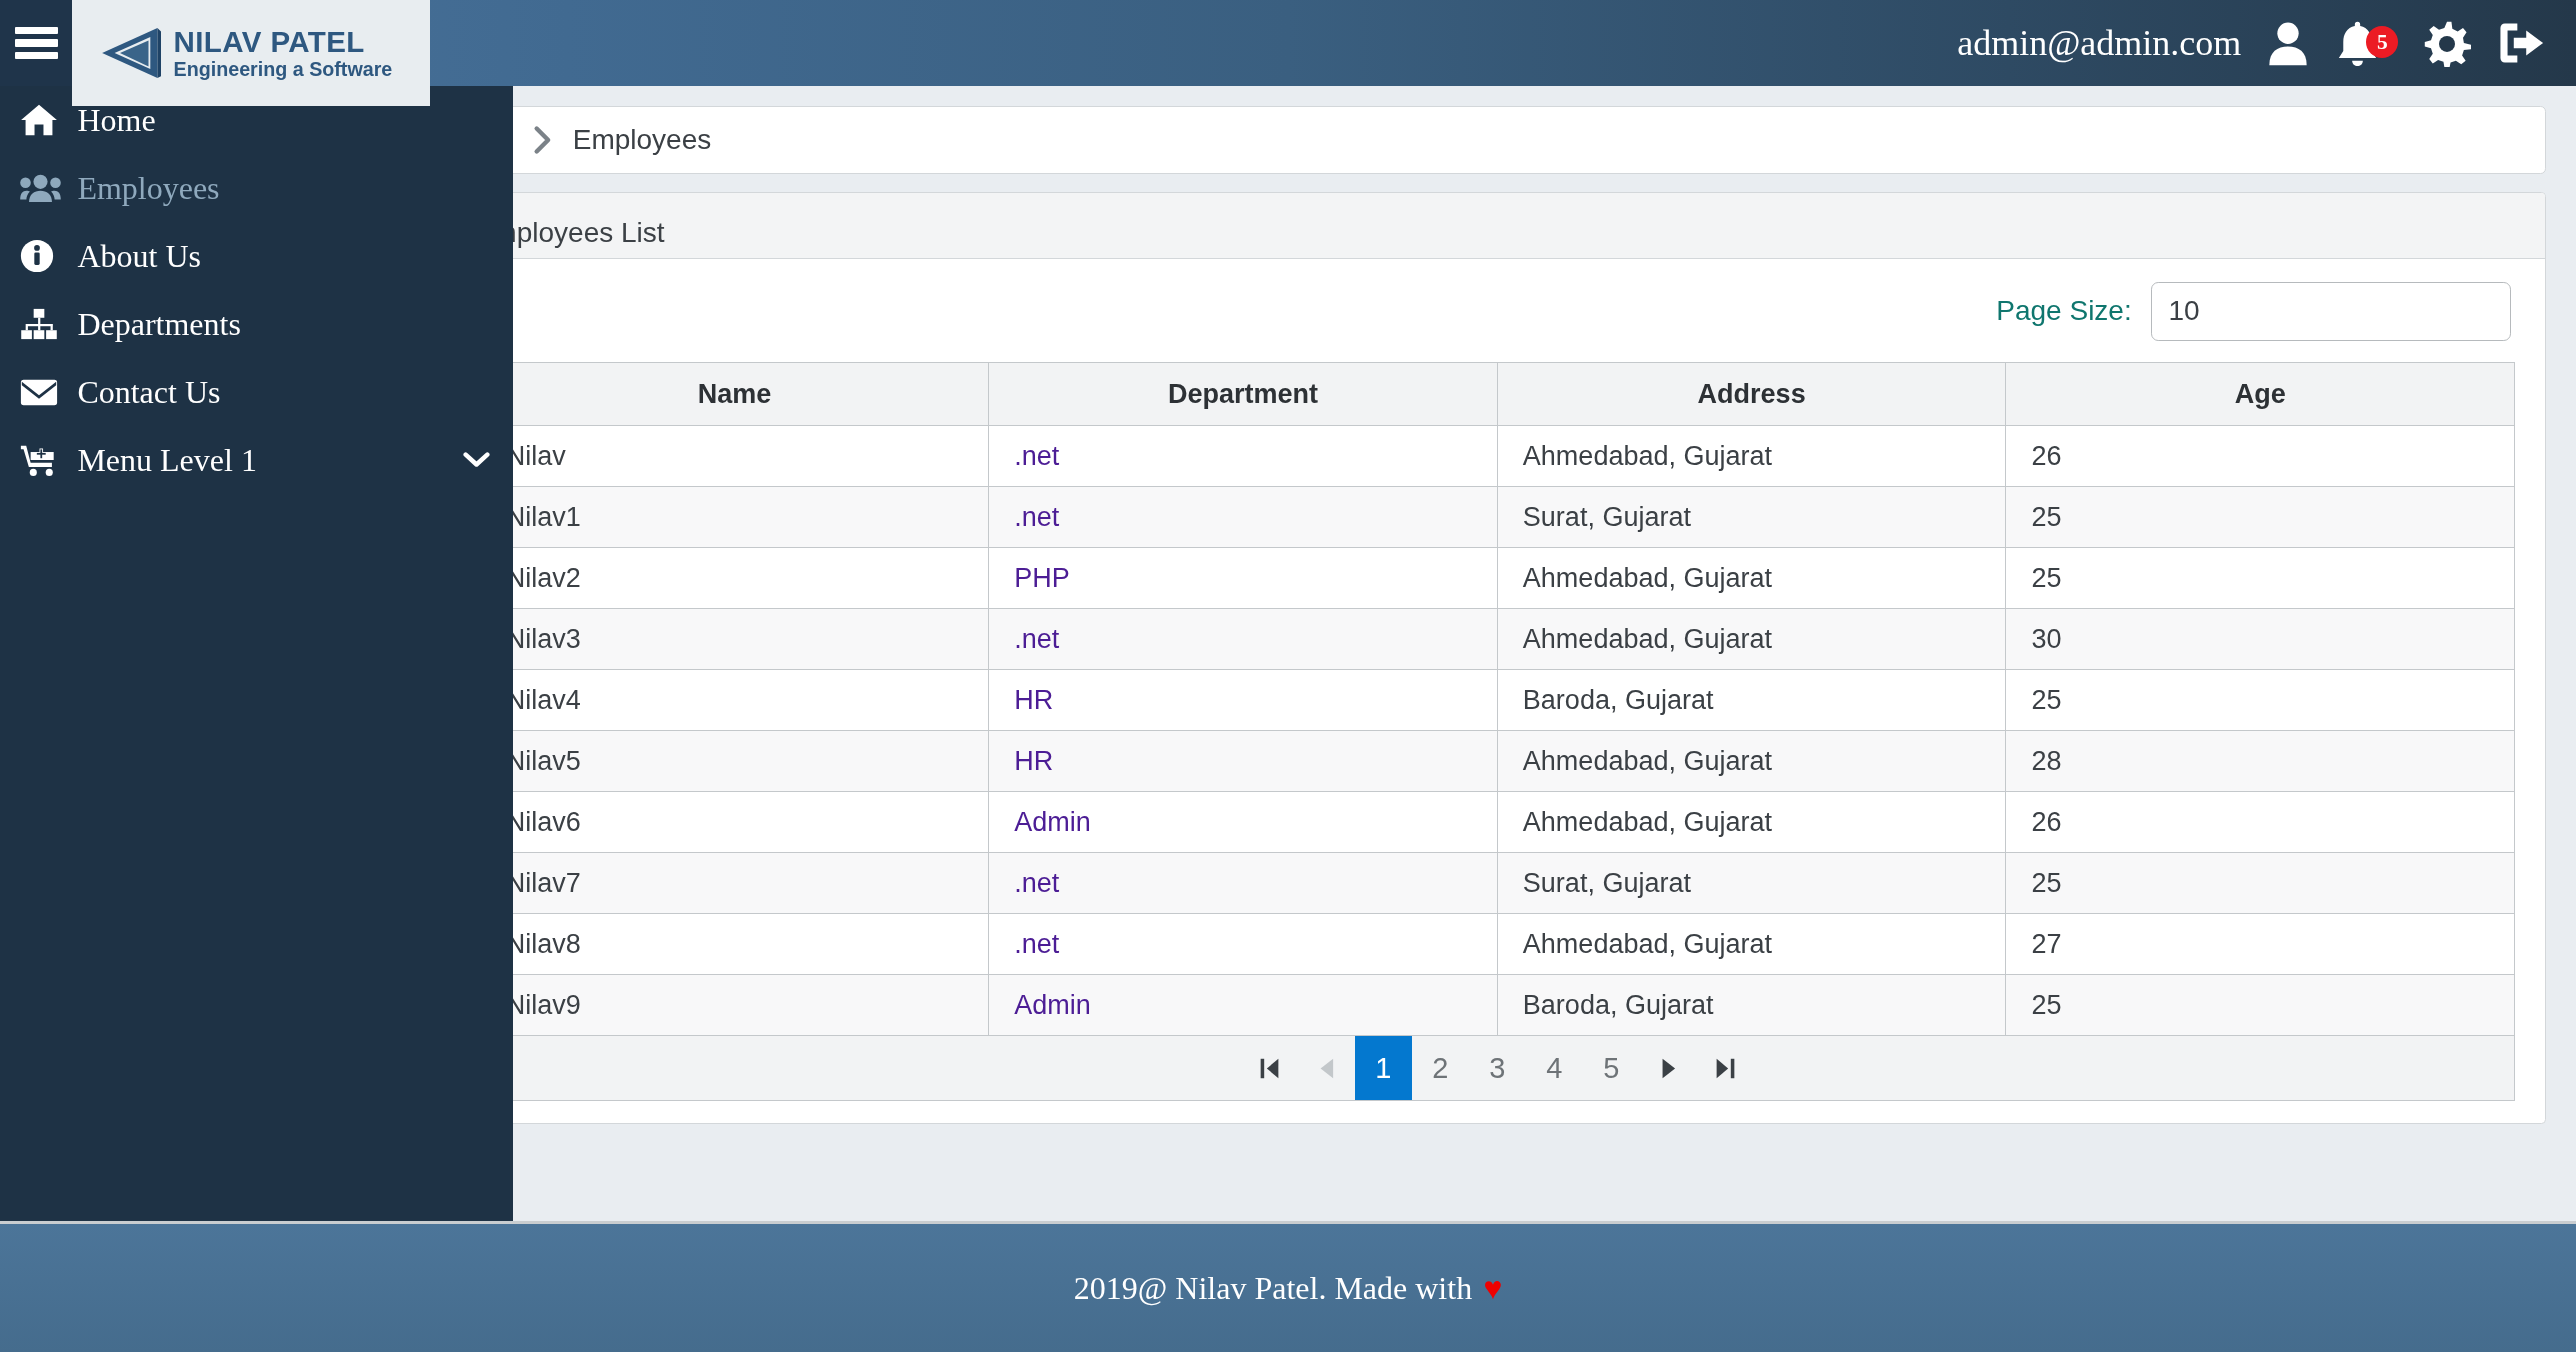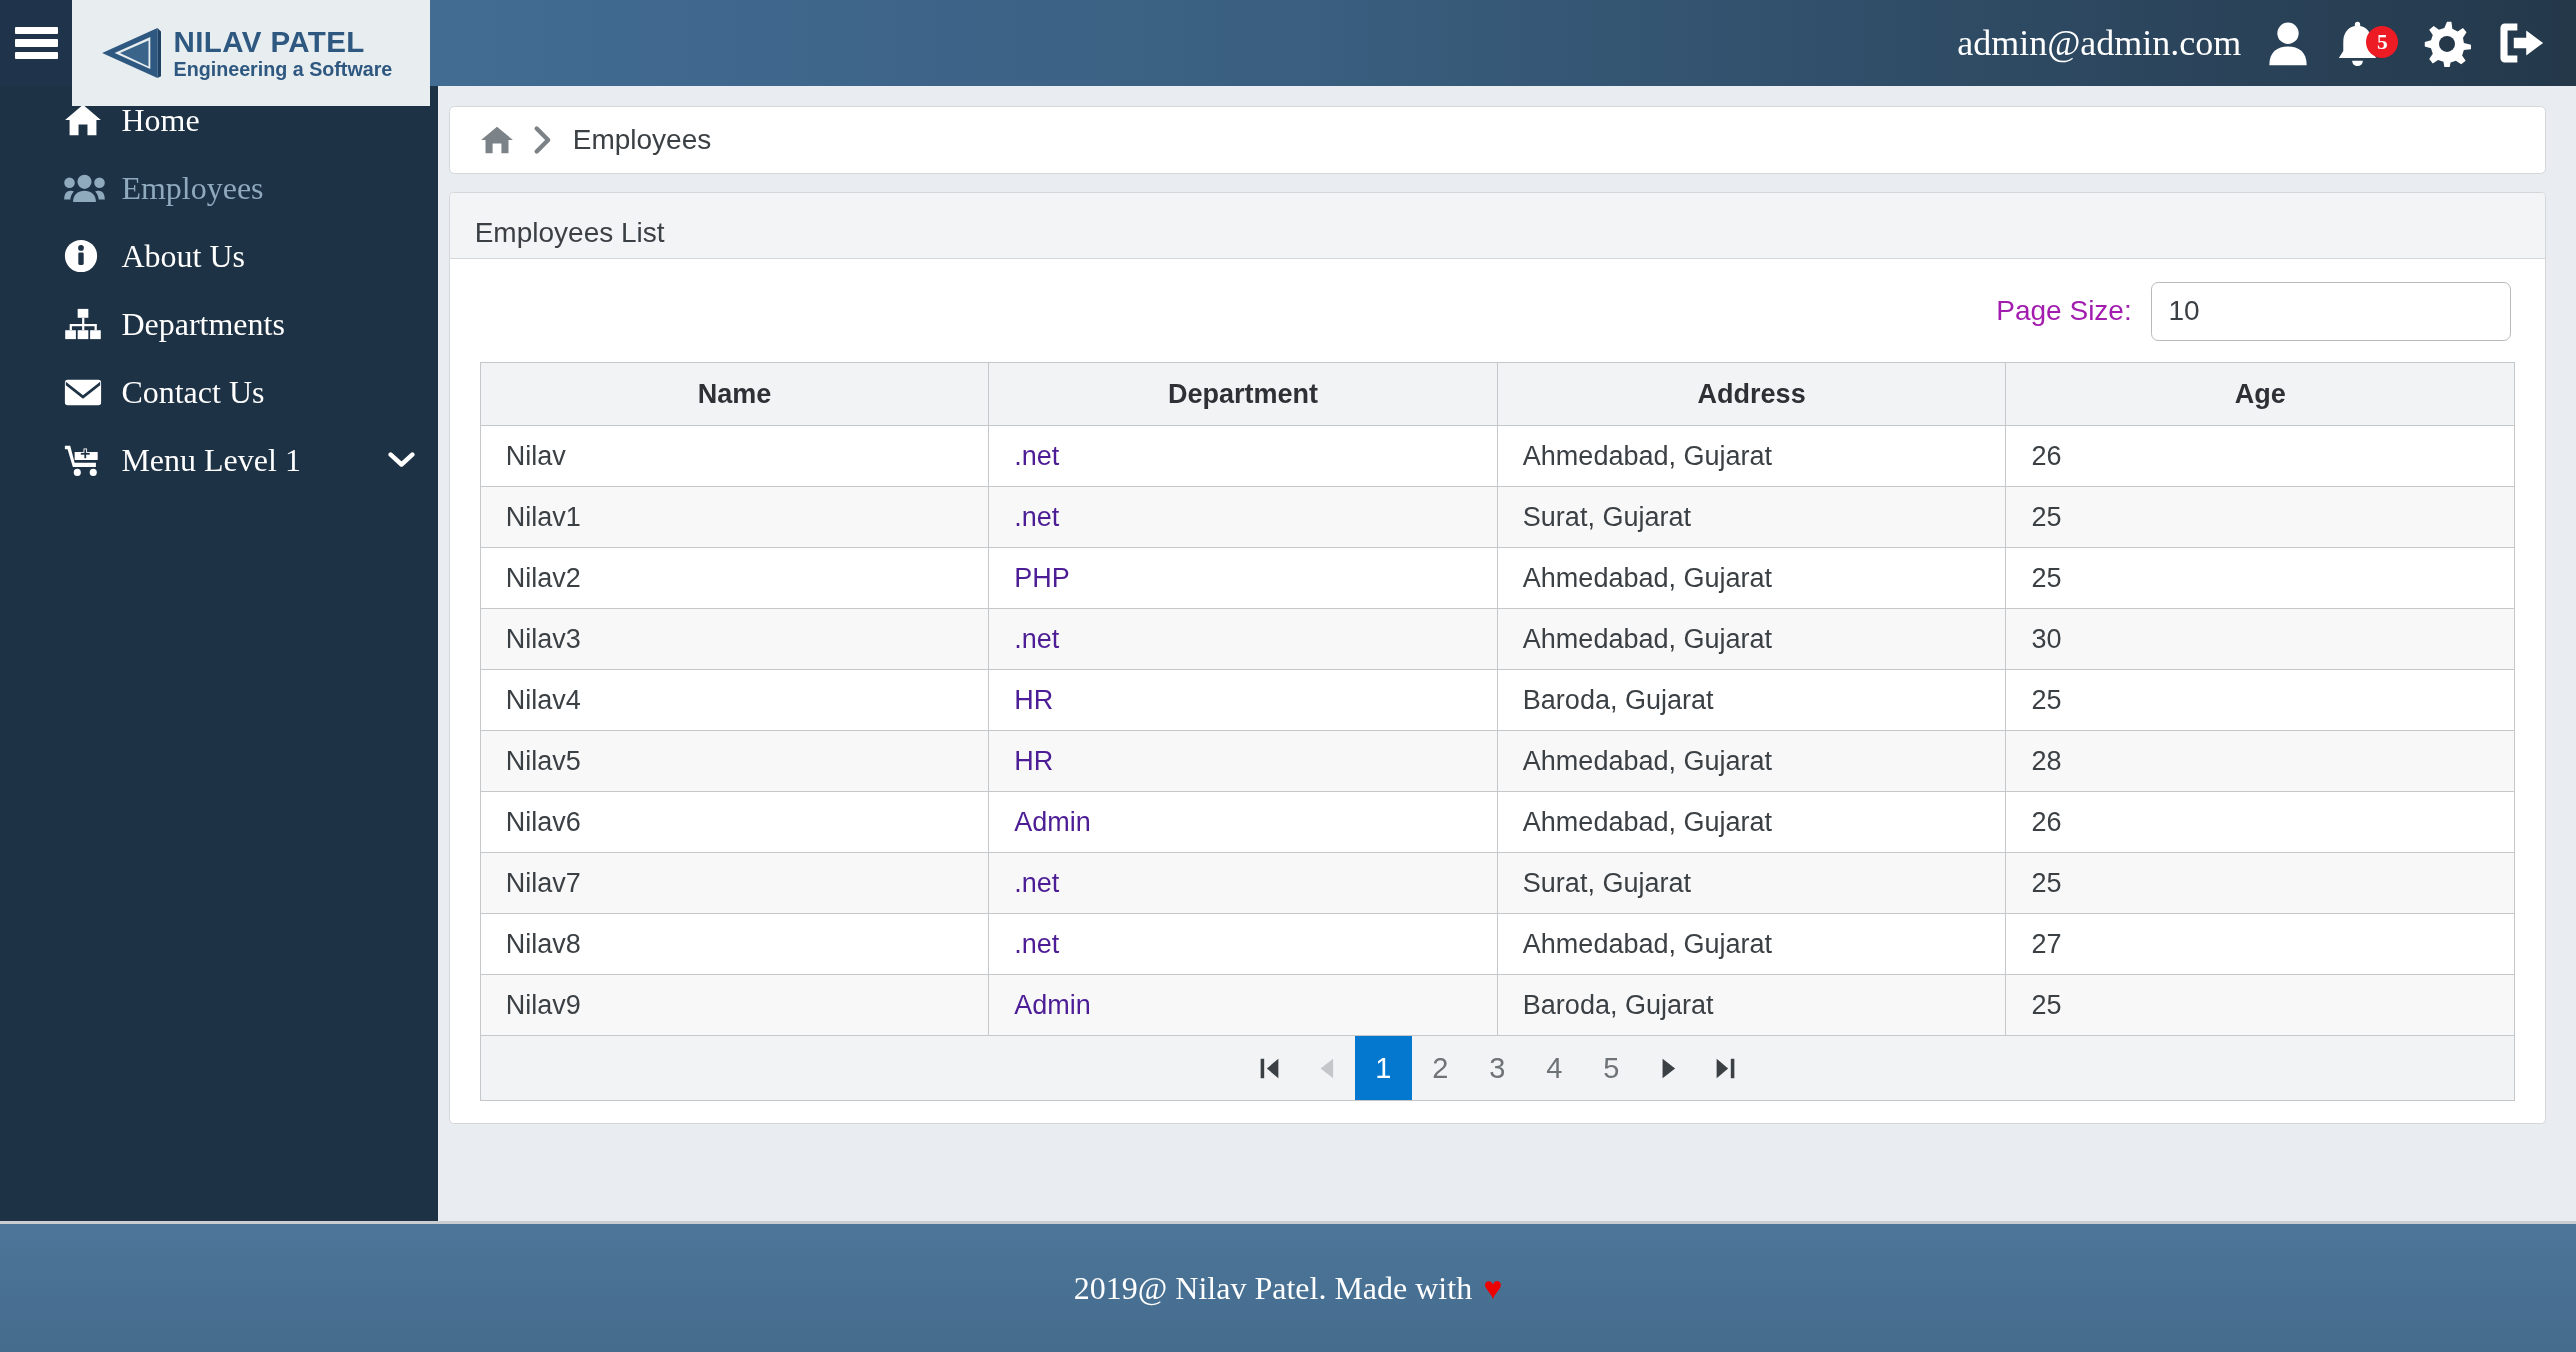--- a/index.html
+++ b/index.html
@@ -109,26 +109,25 @@
     display: flex;
     align-items: center;
     justify-content: center;
     padding: 0 5.4px;
   }
 
   
   .sidebar {
     position: absolute;
     top: 86px; left: 0;
-    width: 438px;
+    width: 513px;
     height: 1136px;
     background: #1e3245;
     overflow: hidden;
     z-index: 15;
-    padding-left: 44px;
   }
   .nav-item {
     display: flex;
     align-items: center;
     height: 68px;
     padding: 0 23px 0 19.7px;
     cursor: pointer;
     color: #ffffff;
   }
   .nav-item.active { color: #8fa9bd; }
@@ -206,21 +205,21 @@
     display: flex;
     align-items: center;
     justify-content: flex-end;
     gap: 19.7px;
     margin-bottom: 21.5px;
     padding-right: 3.6px;
   }
   .pagesize-label {
     font-family: "Liberation Sans", sans-serif;
     font-size: 28px;
-    color: #a21caf;
+    color: #0f766e;
   }
   .pagesize-input {
     width: 360px;
     height: 59px;
     border: 0.9px solid #b6babd;
     border-radius: 7.2px;
     padding: 0 16px;
     font-family: "Liberation Sans", sans-serif;
     font-size: 28px;
     color: #3b4045;

